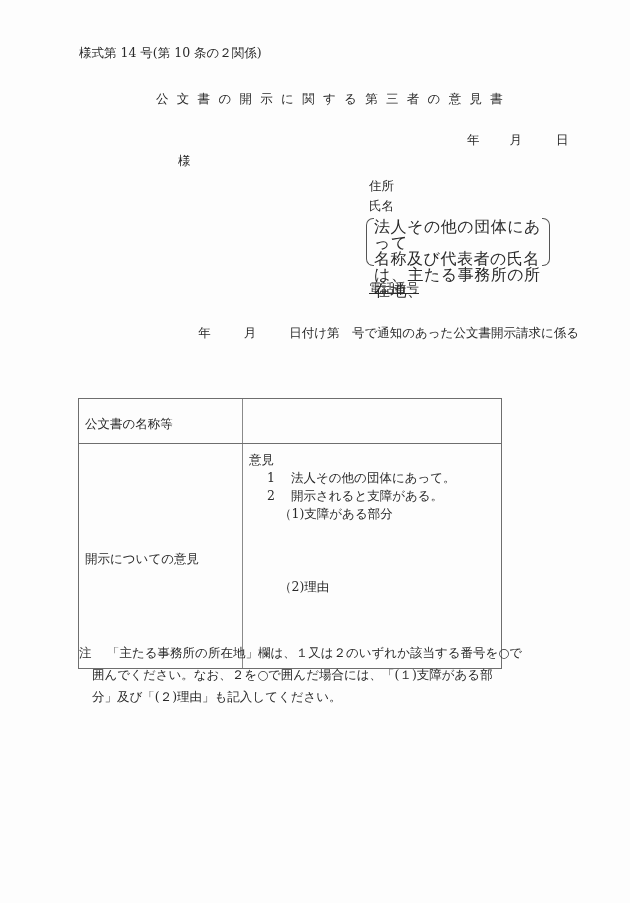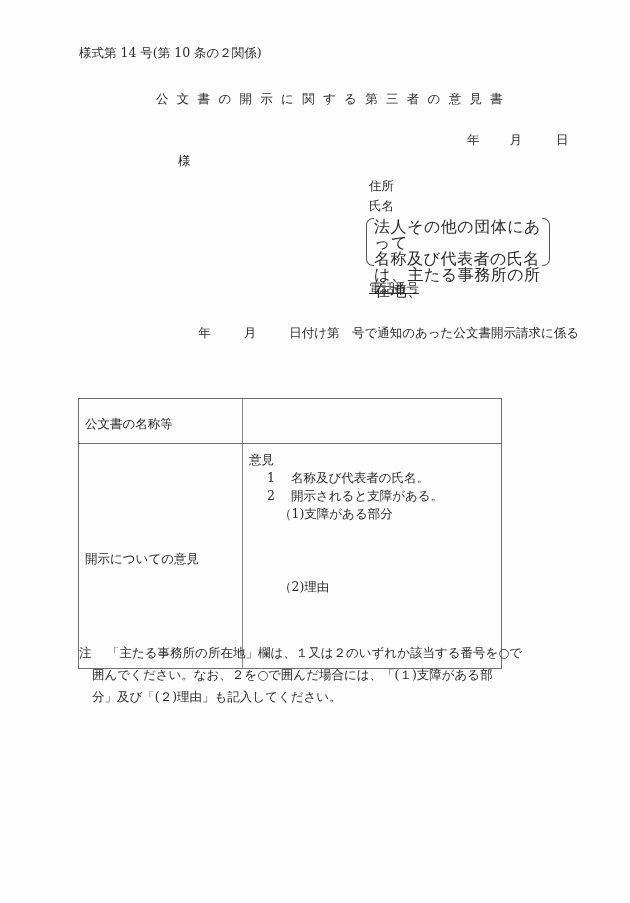--- a/index.html
+++ b/index.html
@@ -136,21 +136,21 @@
 <div class="opinion-table">
   <div class="vdiv"></div>
   <div class="hdiv"></div>
 
   <div class="cell-label r1">公文書の名称等</div>
   <div class="cell-label r2">開示についての意見</div>
 
   <div class="opinion-body">
     <div>意見</div>
     <div class="ind1">
-      <span class="num">1</span><span>名称及び代表者の氏名。</span>
+      <span class="num">1</span><span>法人その他の団体にあって。</span>
     </div>
     <div class="ind1">
       <span class="num">2</span><span>開示されると支障がある。</span>
     </div>
     <div class="ind2">（1)支障がある部分</div>
     <div class="ind2 reason">（2)理由</div>
   </div>
 </div>
 
 <div class="abs note">

